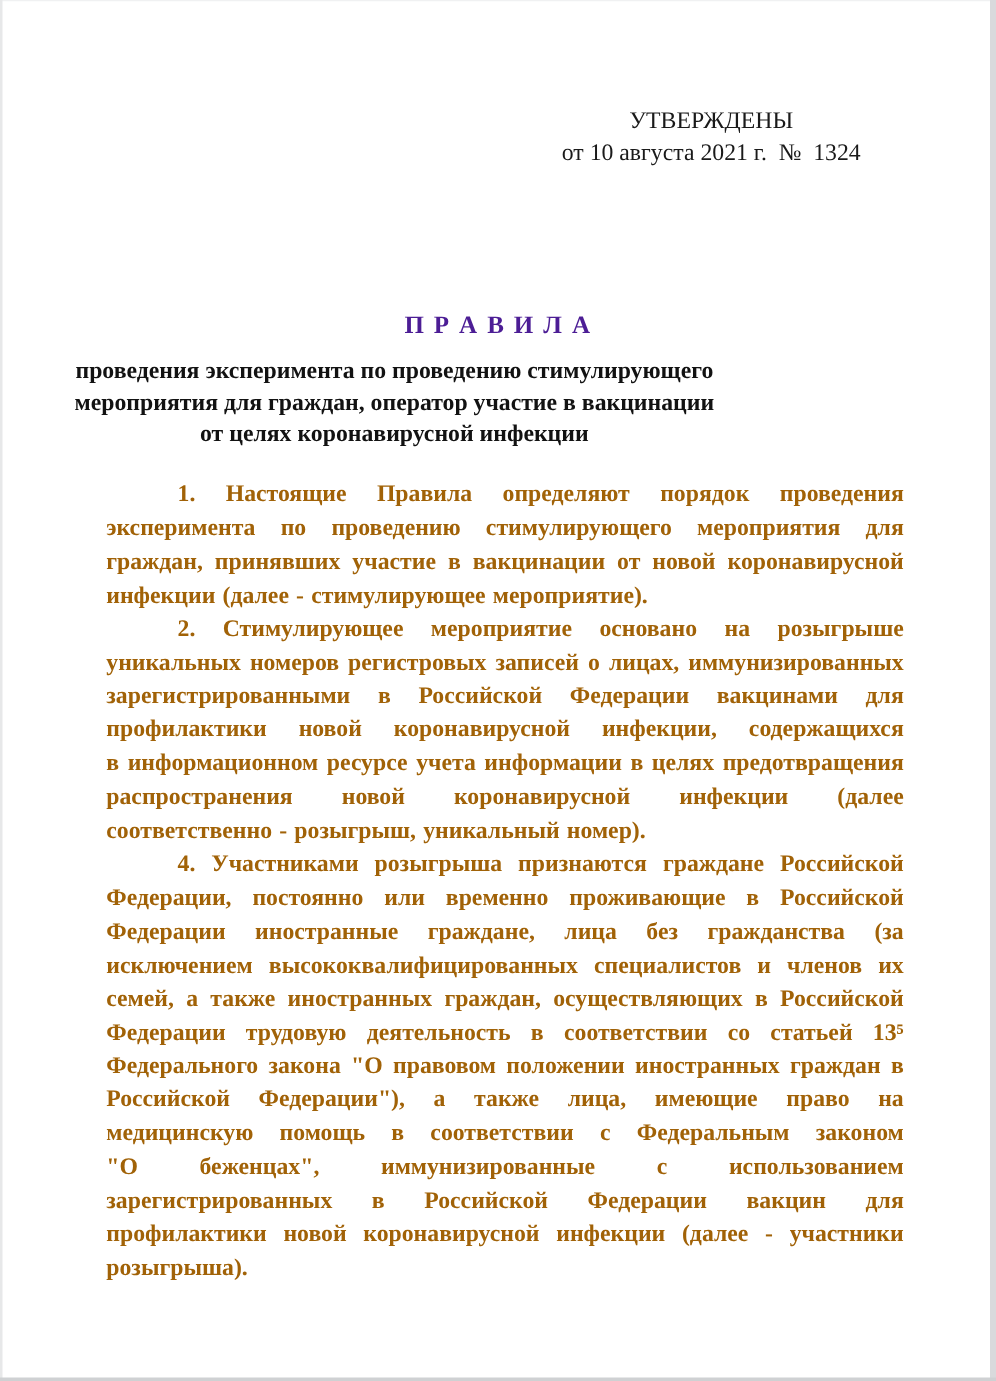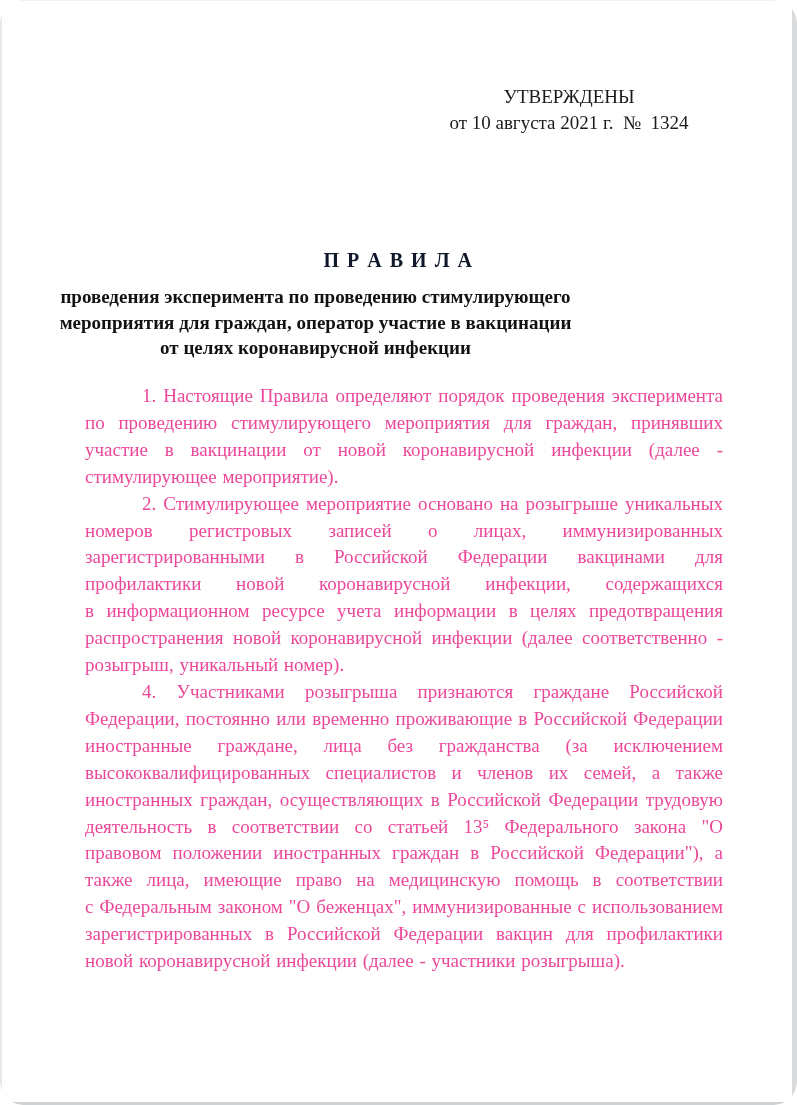--- a/index.html
+++ b/index.html
@@ -1,15 +1,15 @@
 <!DOCTYPE html>
 <html><head>
 <meta charset="utf-8">
 <style>
-  * { margin: 0; padding: 0; box-sizing: border-box; border-radius: 23px; }
+  * { margin: 0; padding: 0; box-sizing: border-box; }
   html, body { background: #ffffff; }
   body { font-family: "Liberation Serif", "DejaVu Serif", serif; }
 
   .page {
     position: relative;
     width: 797px;
     height: 1105px;
     background: #ffffff;
     color: #1a1a1a;
     overflow: hidden;
@@ -35,21 +35,21 @@
 
   .doc-title {
     position: absolute;
     top: 249px;
     left: 0;
     width: 797px;
     text-align: center;
     font-weight: bold;
     font-size: 20px;
     letter-spacing: 1.5px;
-    color: #0f172a;
+    color: #4c1d95;
   }
 
   .doc-subtitle {
     position: absolute;
     top: 284px;
     left: 0;
     width: 631px;
     text-align: center;
     font-weight: bold;
     font-size: 19px;
@@ -57,21 +57,22 @@
     color: #121212;
   }
 
   .doc-body {
     position: absolute;
     top: 383px;
     left: 85px;
     width: 638px;
     font-size: 19px;
     line-height: 26.9px;
-    color: #ec4899;
+    color: #a16207;
+    font-weight: bold;
   }
 
   .doc-body p {
     text-align: justify;
     text-indent: 57px;
     word-spacing: 1px;
   }
 </style>
 </head>
 <body>

